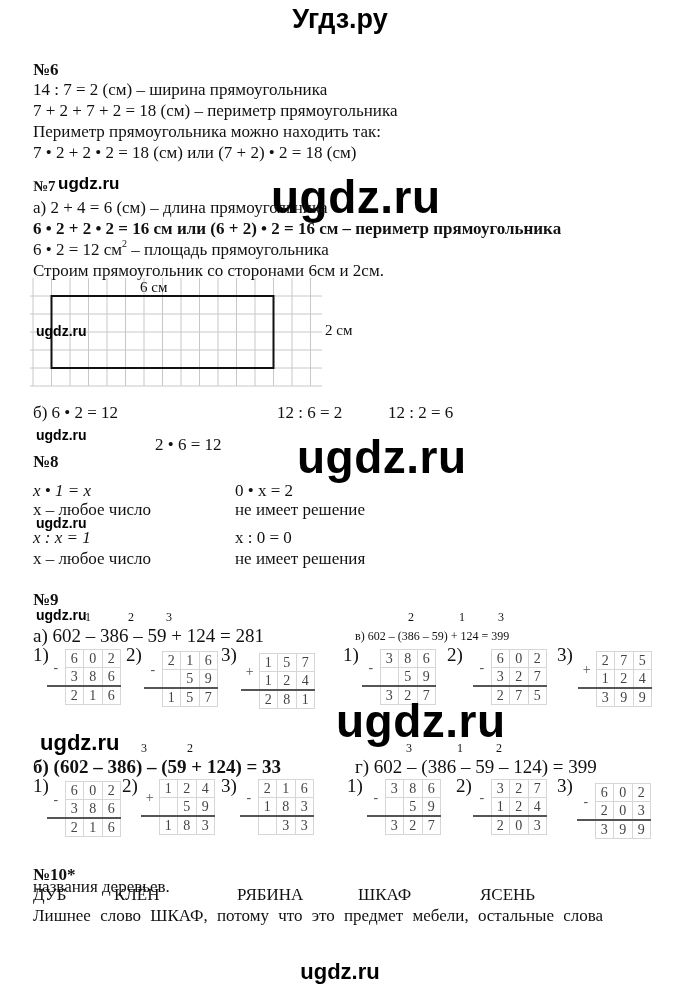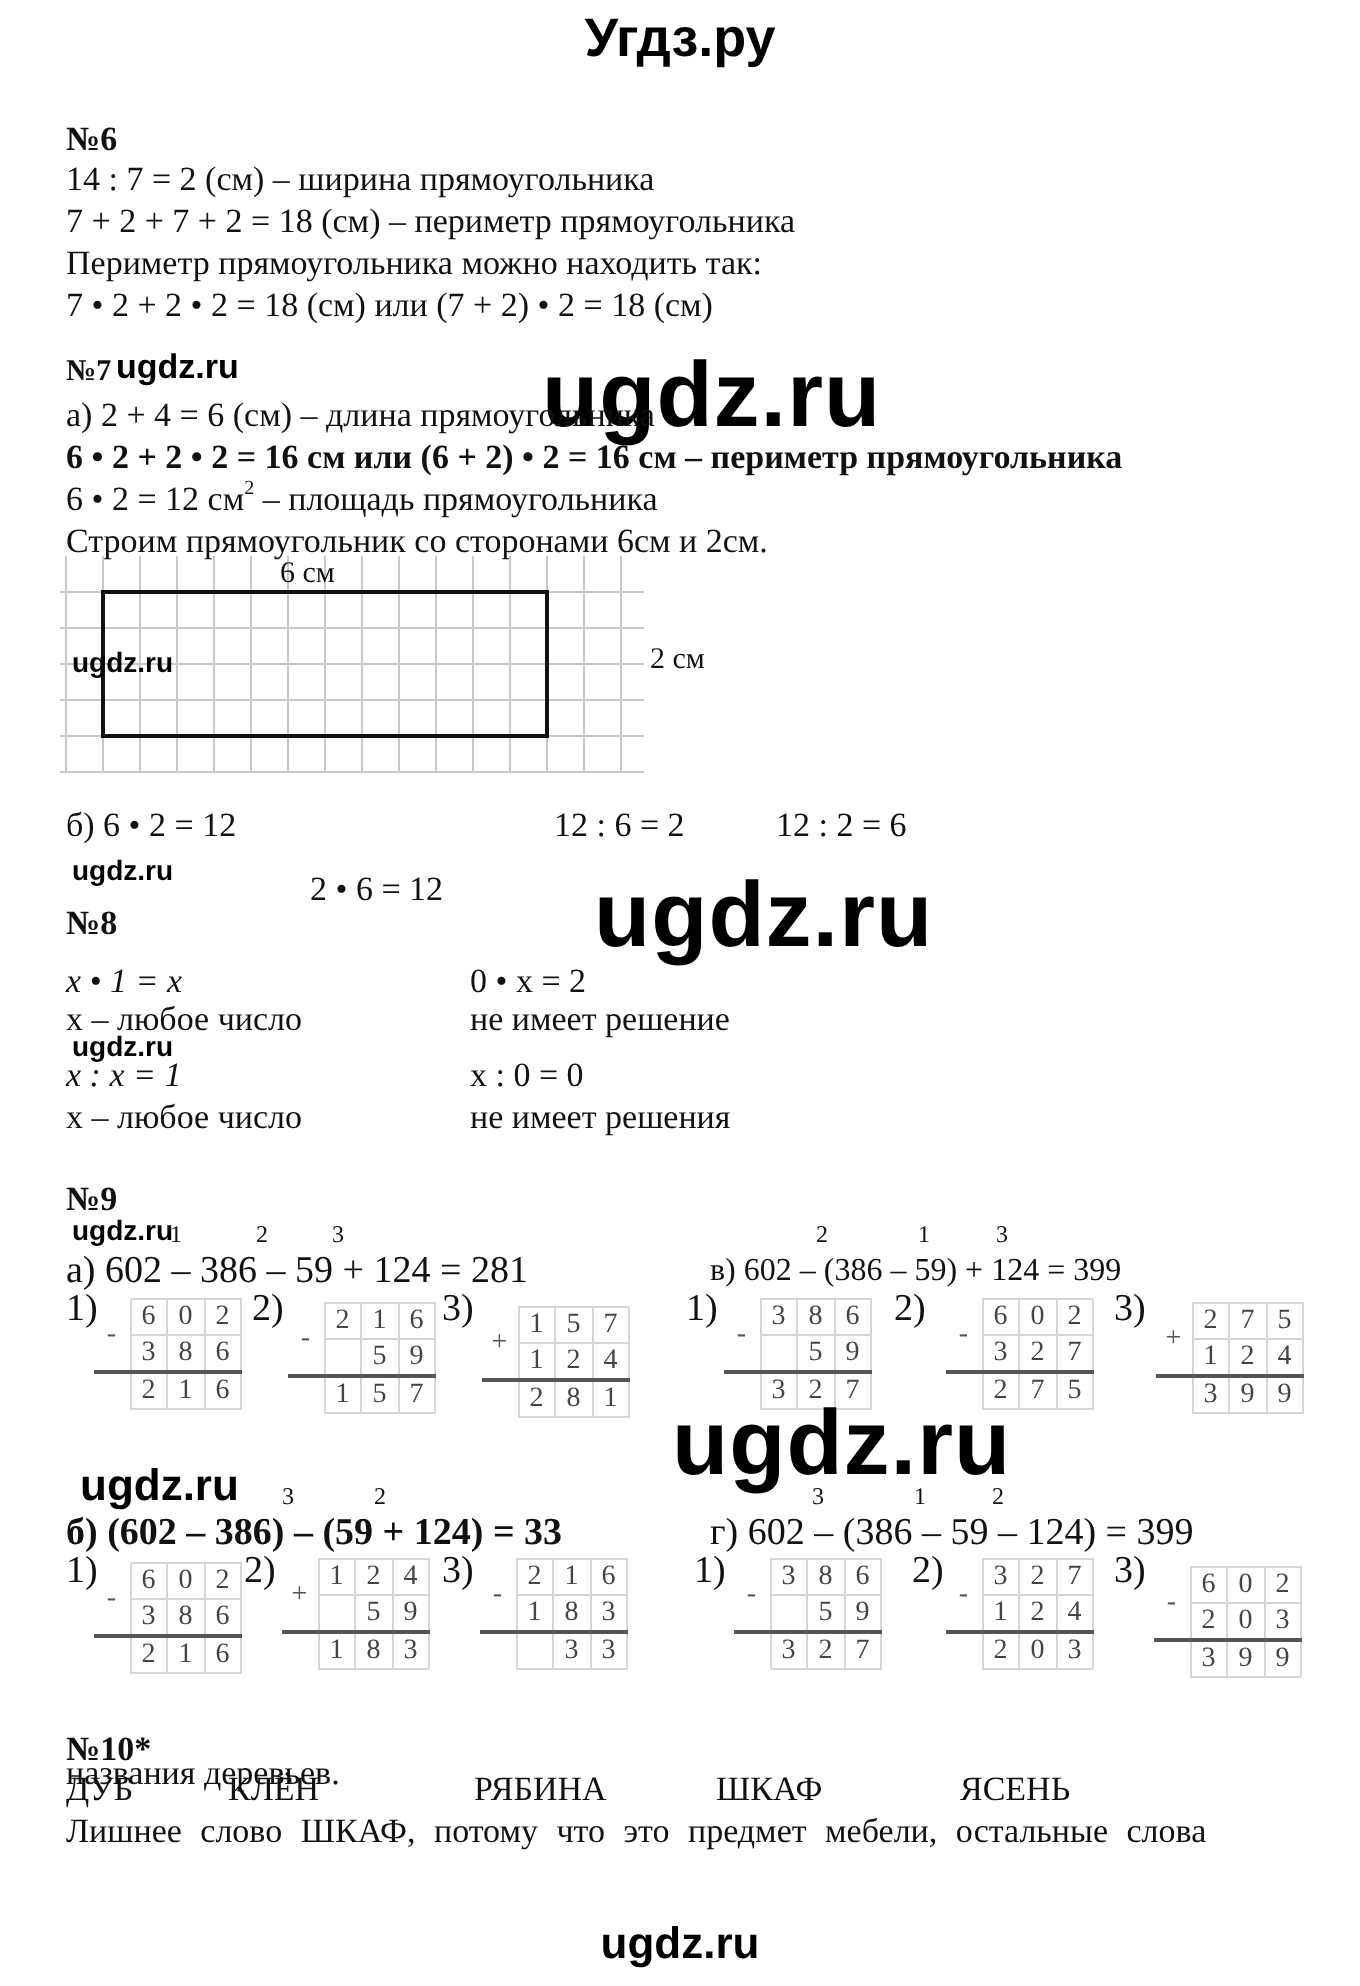--- a/index.html
+++ b/index.html
@@ -171,21 +171,21 @@
         <td>2</td>
         <td>8</td>
         <td>1</td>
       </tr>
 </tbody>
   </table>
 
 <div class="abs order" style="left:408px;top:610px;">2</div>
 <div class="abs order" style="left:459px;top:610px;">1</div>
 <div class="abs order" style="left:498px;top:610px;">3</div>
-<div class="abs line" style="left:355px;top:626px;font-size:16px;">в) 602 – (386 – 59) + 124 = 399</div>
+<div class="abs line" style="left:355px;top:626px;font-size:12px;">в) 602 – (386 – 59) + 124 = 399</div>
 <div class="abs step" style="left:343px;top:644px;">1)</div>
 <table class="calc" style="left:362px;top:649px;">
   <tbody>
       <tr>
         <td class="sign" rowspan="2">-</td>
         <td>3</td>
         <td>8</td>
         <td>6</td>
       </tr>
   <tr>

